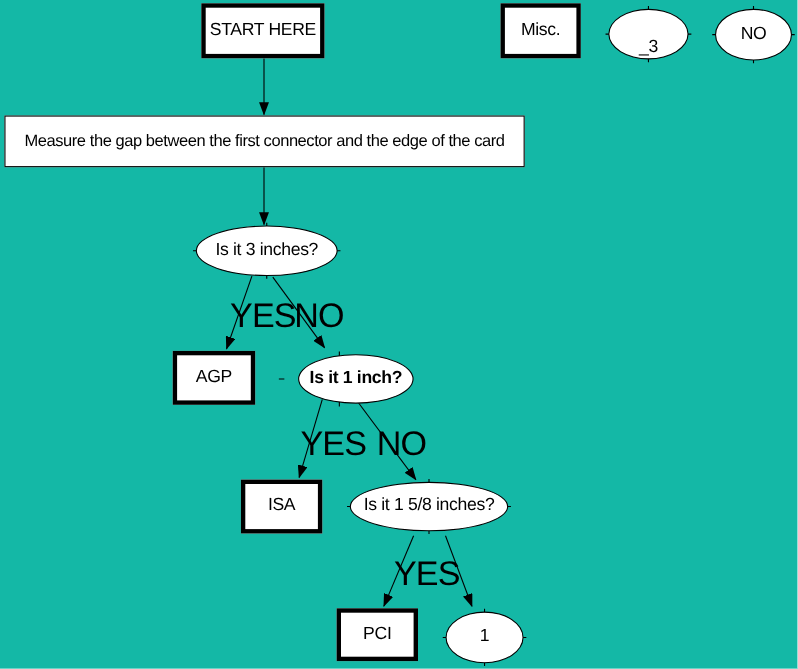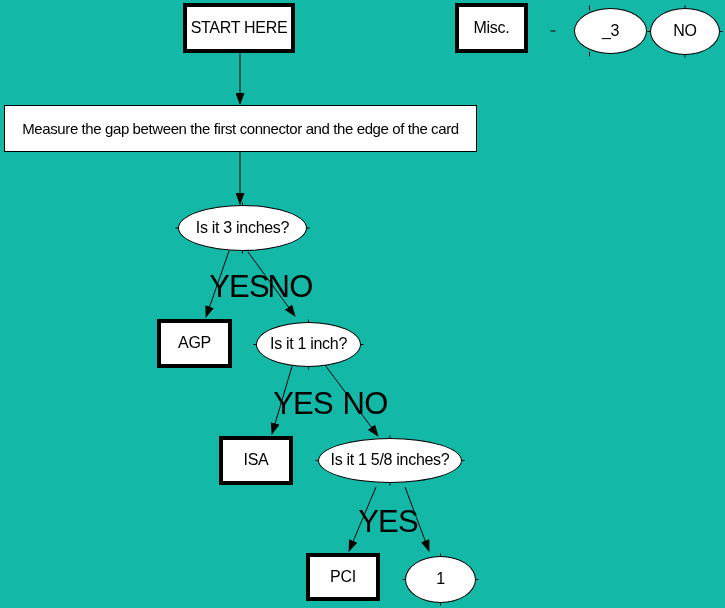--- a/index.html
+++ b/index.html
@@ -88,37 +88,37 @@
 
   <div class="node box" style="left:183px; top:3px; width:112px; height:50px;">
     <span>START HERE</span>
   </div>
 
 
   <div class="node box" style="left:455px; top:3px; width:73px; height:50px;">
     <span>Misc.</span>
   </div>
 
-  <div class="node ellipse" style="left:574px; top:8px; width:73px; height:46px;">
+  <div class="node ellipse" style="left:553px; top:8px; width:73px; height:46px;justify-content:flex-end;">
     <span>_3</span>
   </div>
 
   <div class="node ellipse" style="left:650px; top:8px; width:70px; height:47px;">
     <span>NO</span>
   </div>
 
   <div class="node box thin" style="left:4px; top:105px; width:473px; height:47px;">
     <span class="measure-text">Measure the gap between the first connector and the edge of the card</span>
   </div>
 
   <div class="node ellipse" style="left:178px; top:205px; width:129px; height:46px;">
     <span>Is it 3 inches?</span>
   </div>
 
-  <div class="node ellipse" style="left:256px; top:322px; width:105px; height:45px;">
+  <div class="node ellipse" style="left:271px; top:322px; width:105px; height:45px;font-weight:bold;">
     <span>Is it 1 inch?</span>
   </div>
 
   <div class="node ellipse" style="left:318px; top:438px; width:144px; height:45px;">
     <span>Is it 1 5/8 inches?</span>
   </div>
 
   <div class="node box" style="left:157px; top:319px; width:75px; height:49px;">
     <span>AGP</span>
   </div>

